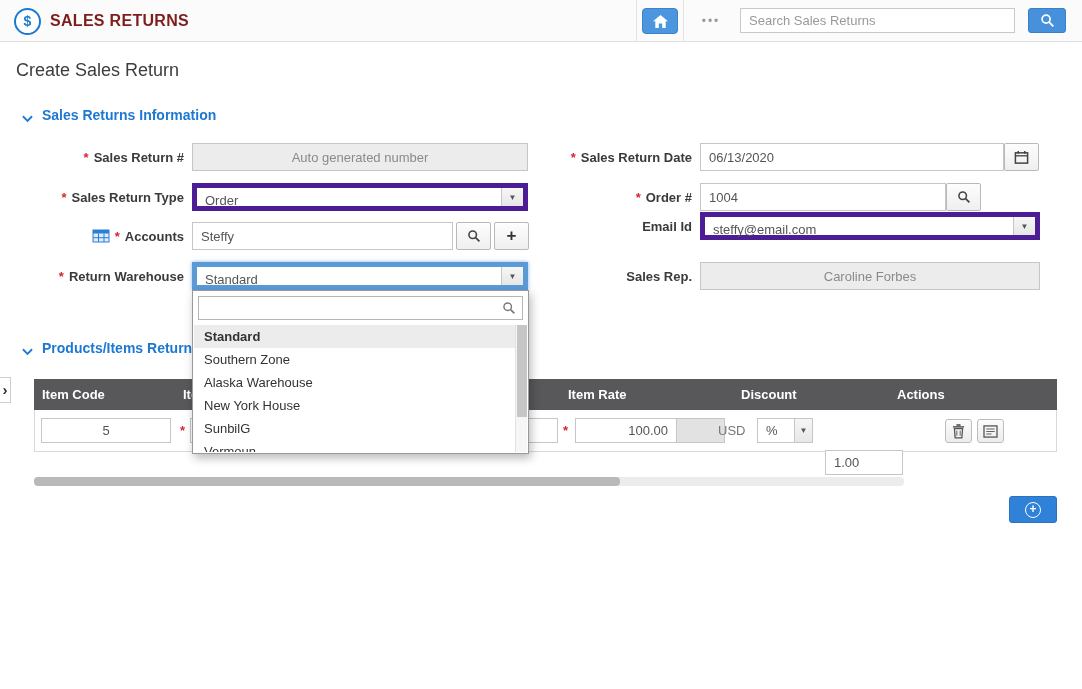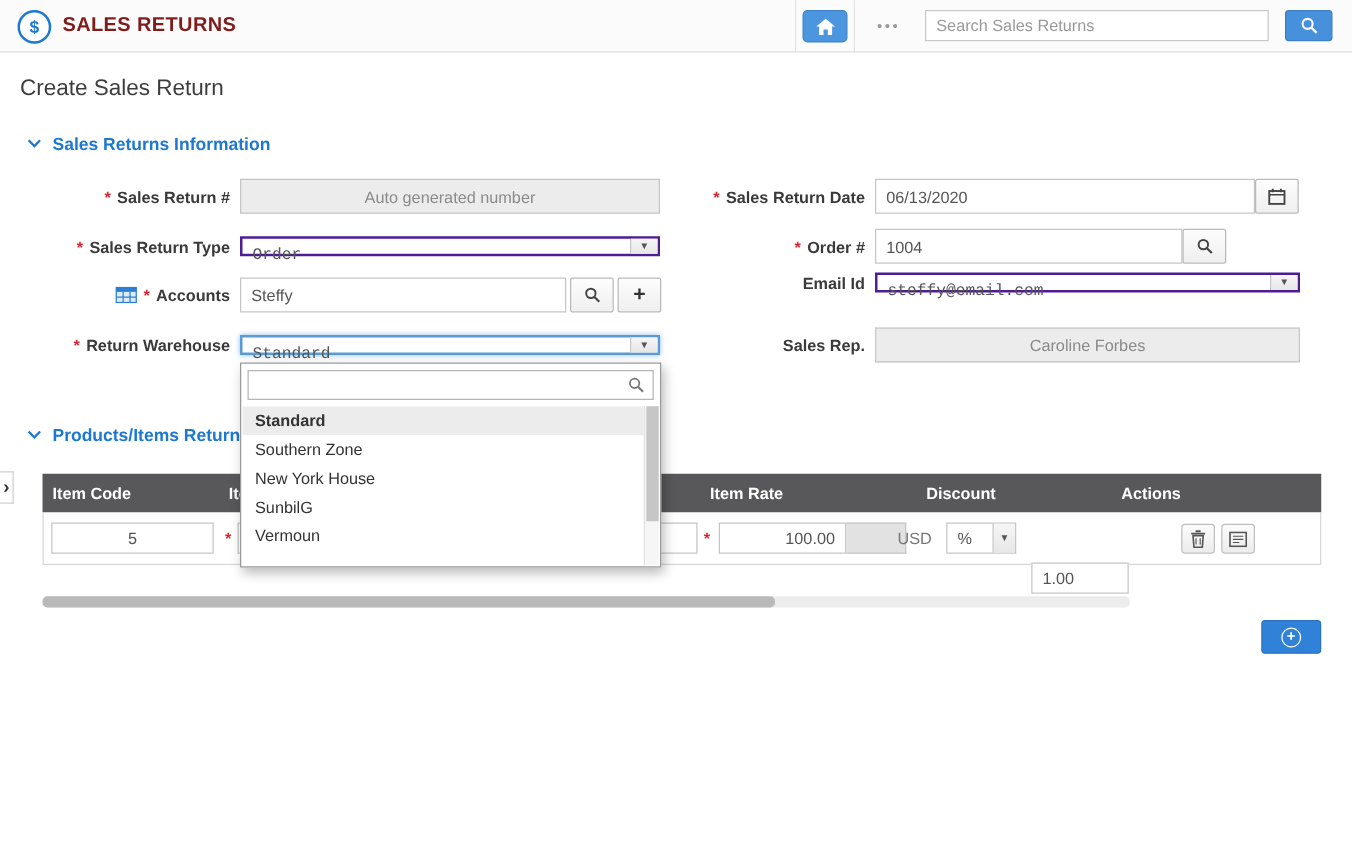--- a/index.html
+++ b/index.html
@@ -14,33 +14,33 @@
   .app-title { color:#7f1d1d; font-weight:bold; font-size:16px; letter-spacing:.3px; }
   .home-wrap { position:absolute; left:636px; top:0; width:48px; height:42px; border-left:1px solid #e3e3e3; border-right:1px solid #e3e3e3; display:flex; align-items:center; justify-content:center; }
   .home-btn { width:36px; height:26px; background:#4b96de; border:1px solid #3c83c9; border-radius:4px; display:flex; align-items:center; justify-content:center; cursor:pointer; padding:0; }
   .dots { position:absolute; left:690px; top:0; width:42px; height:42px; line-height:42px; text-align:center; color:#9a9a9a; font-size:12px; letter-spacing:2px; cursor:pointer; }
   .global-search { position:absolute; left:740px; top:8px; width:275px; height:25px; border:1px solid #c9c9c9; padding:0 8px; font-size:13px; color:#555; background:#fff; font-family:inherit; }
   .global-search::placeholder { color:#999; }
   .search-btn { position:absolute; left:1028px; top:8px; width:38px; height:25px; background:#4690dc; border:1px solid #3b7fc4; border-radius:3px; display:flex; align-items:center; justify-content:center; cursor:pointer; padding:0; }
 
   
   .page-title { position:absolute; left:16px; top:60px; font-size:18px; color:#3d3d3d; }
-  .section-head { position:absolute; display:flex; align-items:center; gap:9px; color:#1d78d2; font-weight:bold; font-size:14px; }
+  .section-head { position:absolute; display:flex; align-items:flex-end; gap:9px; color:#1d78d2; font-weight:bold; font-size:14px; }
   .sec-info { left:22px; top:107px; }
   .sec-products { left:22px; top:340px; }
 
   
   .frow { position:absolute; display:flex; align-items:center; height:28px; }
   .flabel { font-size:13px; font-weight:bold; color:#3a3a3a; text-align:right; padding-right:8px; display:flex; align-items:center; justify-content:flex-end; gap:5px; white-space:nowrap; }
   .lab-l { width:192px; }
   .lab-r { width:160px; }
   .req { color:#d9232d; font-weight:bold; }
   .tinput { height:28px; border:1px solid #c6c6c6; background:#fff; color:#555; font-size:13px; padding:0 8px; font-family:inherit; }
   .dis { background:#ececec; color:#8a8a8a;text-align:center; }
-  .fake-select { position:relative; height:16px; border:2px solid #4c1d95; background:#fff; cursor:pointer;font-family:Liberation Mono, monospace; }
+  .fake-select { position:relative; height:28px; border:5px solid #4c1d95; background:#fff; cursor:pointer; }
   .sel-value { line-height:26px; padding:0 28px 0 8px; font-size:13px; color:#555; overflow:hidden; white-space:nowrap; }
   .caret-btn { position:absolute; right:0; top:0; bottom:0; width:22px; background:linear-gradient(#f6f6f6,#e7e7e7); border-left:1px solid #c6c6c6; display:flex; align-items:center; justify-content:center; font-size:8px; color:#555; }
   .sq-btn { width:35px; height:28px; border:1px solid #b9b9b9; background:linear-gradient(#fdfdfd,#efefef); border-radius:2px; display:flex; align-items:center; justify-content:center; cursor:pointer; padding:0; font-size:17px; color:#333; font-weight:bold; }
   .focused { border-color:#5b9bd5; box-shadow:0 0 4px rgba(77,144,219,.65); }
 
   
   .dd-panel { position:absolute; left:192px; top:290px; width:337px; height:164px; background:#fff; border:1px solid #999; box-shadow:2px 4px 9px rgba(0,0,0,.28); z-index:30; }
   .dd-search { position:absolute; left:5px; top:5px; width:325px; height:24px; border:1px solid #b5b5b5; padding:0 26px 0 8px; font-size:13px; color:#555; font-family:inherit; }
   .dd-mag { position:absolute; right:12px; top:10px; }
   .dd-list { position:absolute; left:1px; top:34px; right:13px; bottom:1px; overflow:hidden; list-style:none; margin:0; padding:0; }
@@ -265,20 +265,21 @@
 
   <div class="dd-panel">
     <input class="dd-search" type="text" value="" style="">
     <svg class="dd-mag" width="14" height="14" viewBox="0 0 16 16">
         <circle cx="6.5" cy="6.5" r="4.3" fill="none" stroke="#777" stroke-width="1.6"></circle>
         <line x1="9.8" y1="9.8" x2="14.2" y2="14.2" stroke="#777" stroke-width="1.8"></line>
       </svg>
     <ul class="dd-list">
         <li class="dd-item selected">Standard</li>
         <li class="dd-item">Southern Zone</li>
+        <li class="dd-item">Alaska Warehouse</li>
         <li class="dd-item">New York House</li>
         <li class="dd-item">SunbilG</li>
         <li class="dd-item">Vermoun</li>
       </ul>
     <div class="dd-scroll">
       <div class="dd-thumb"></div>
     </div>
   </div>
 
 </div>

